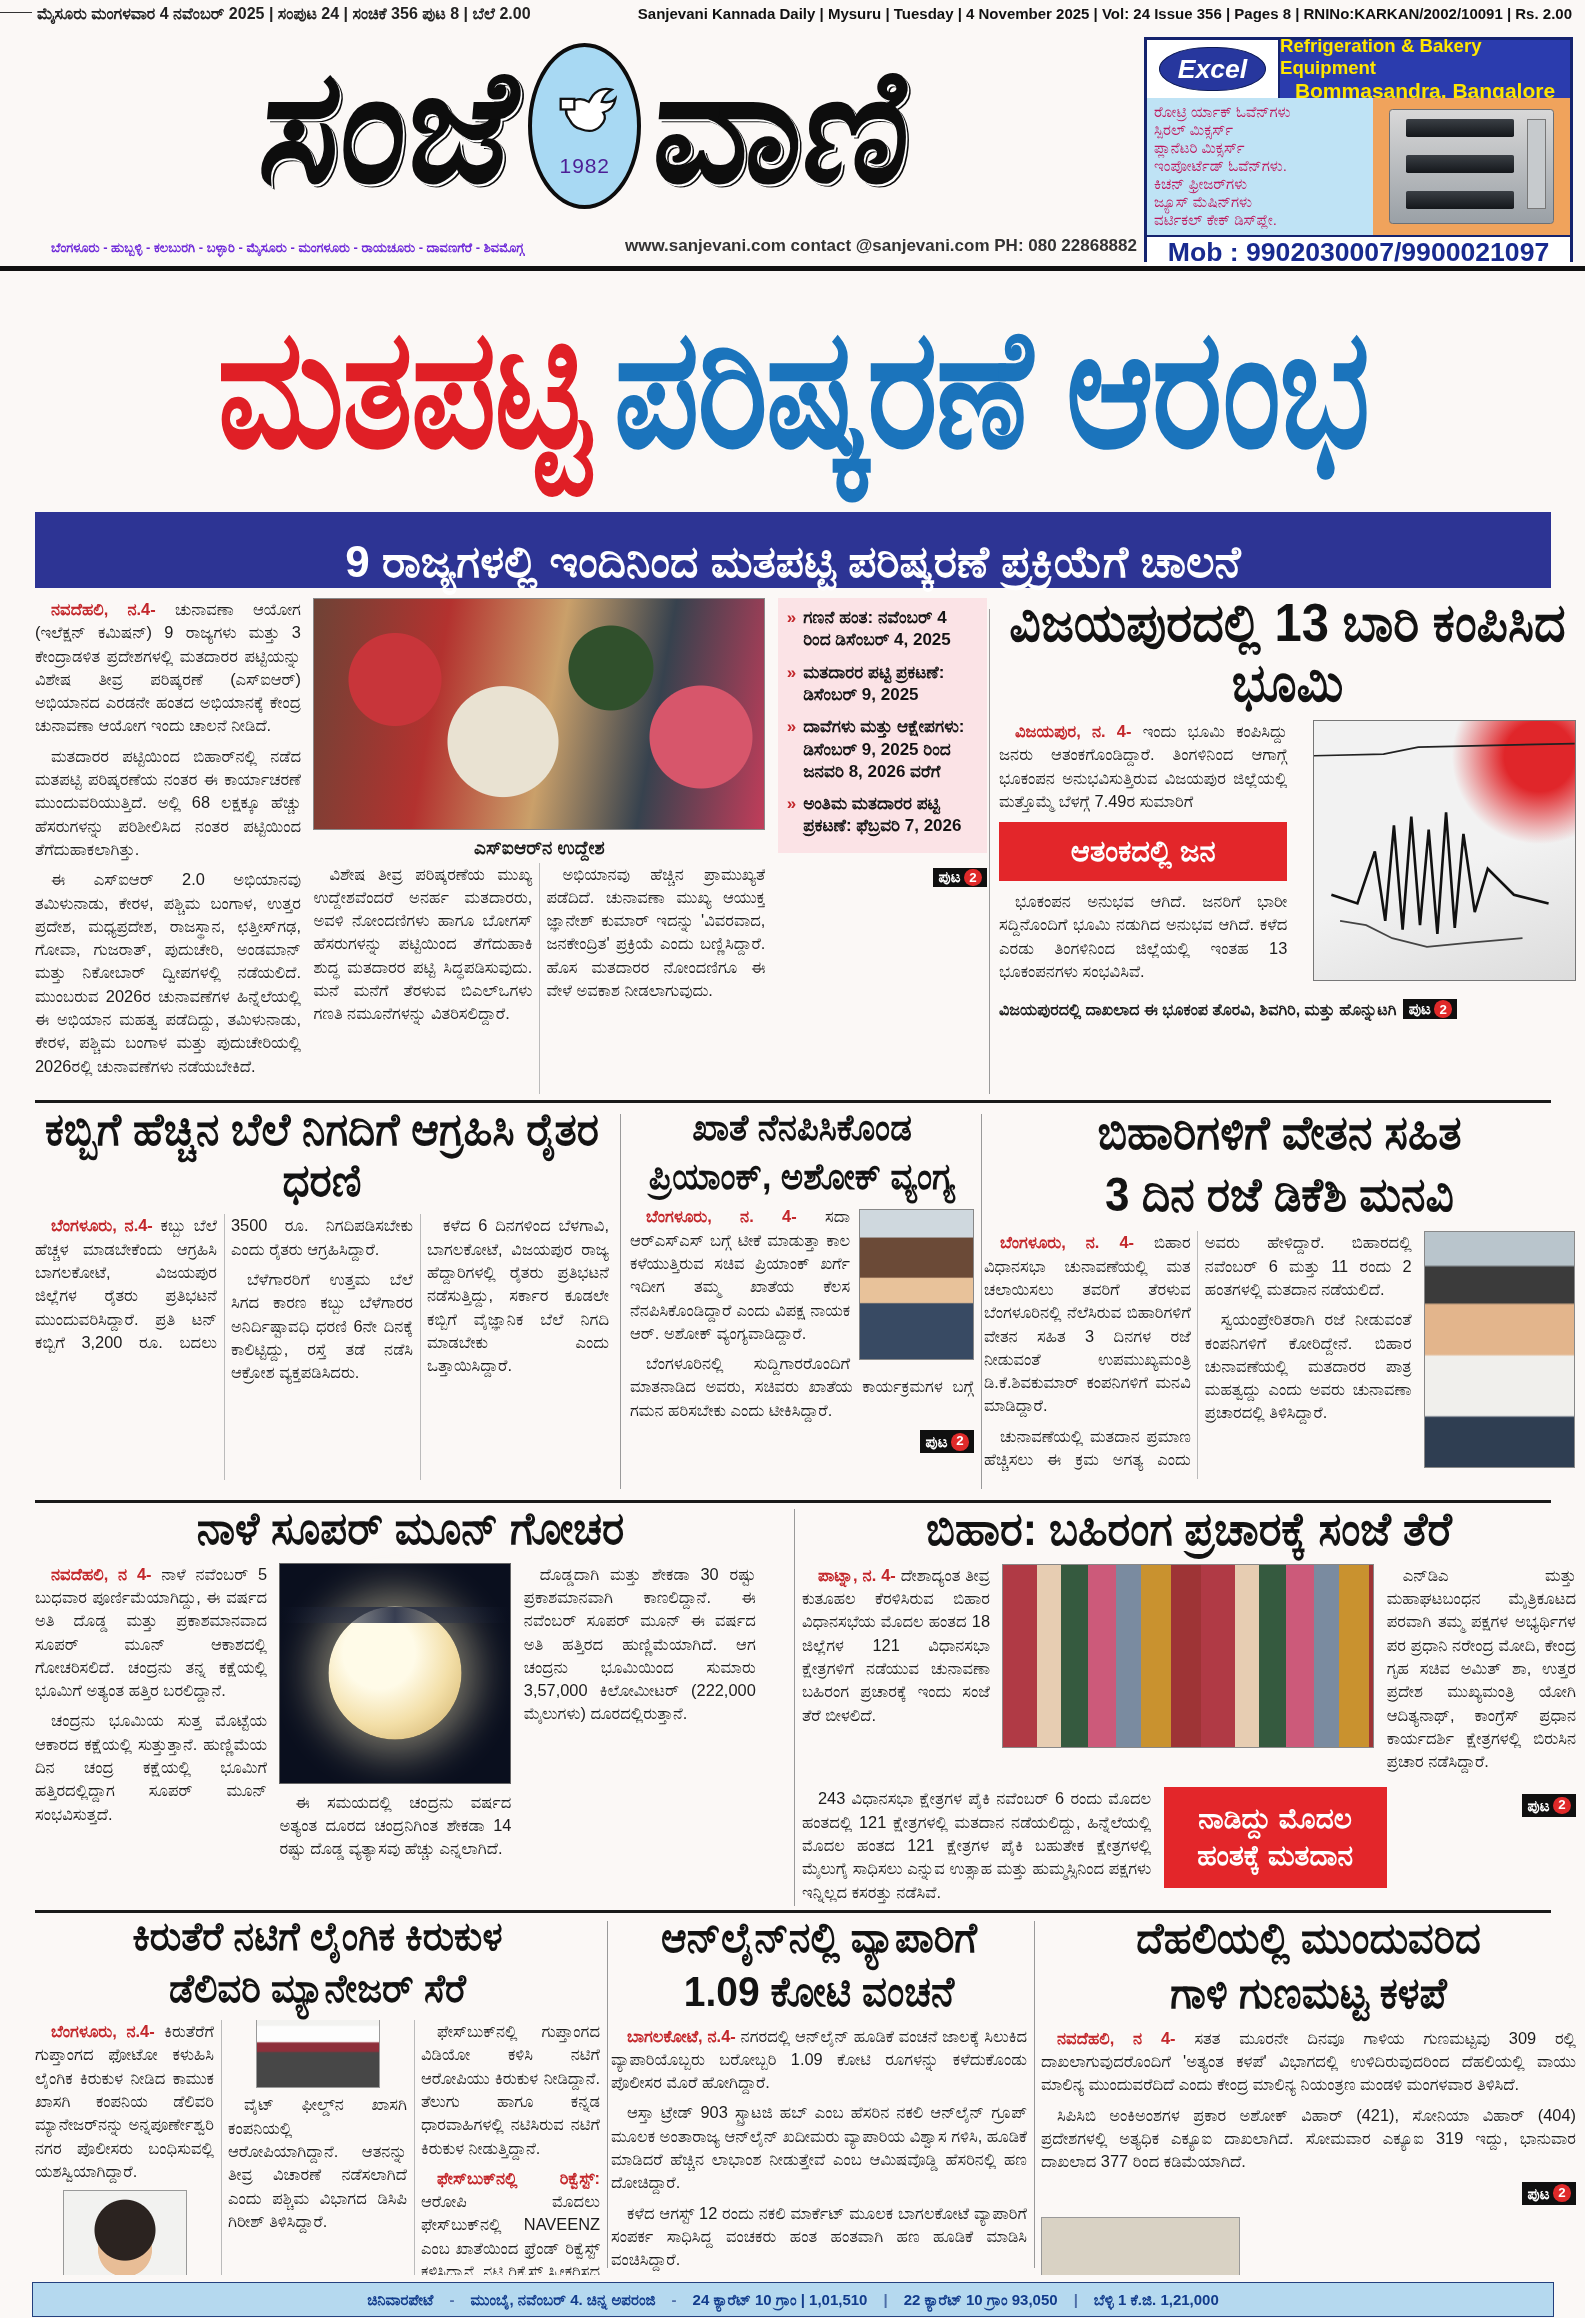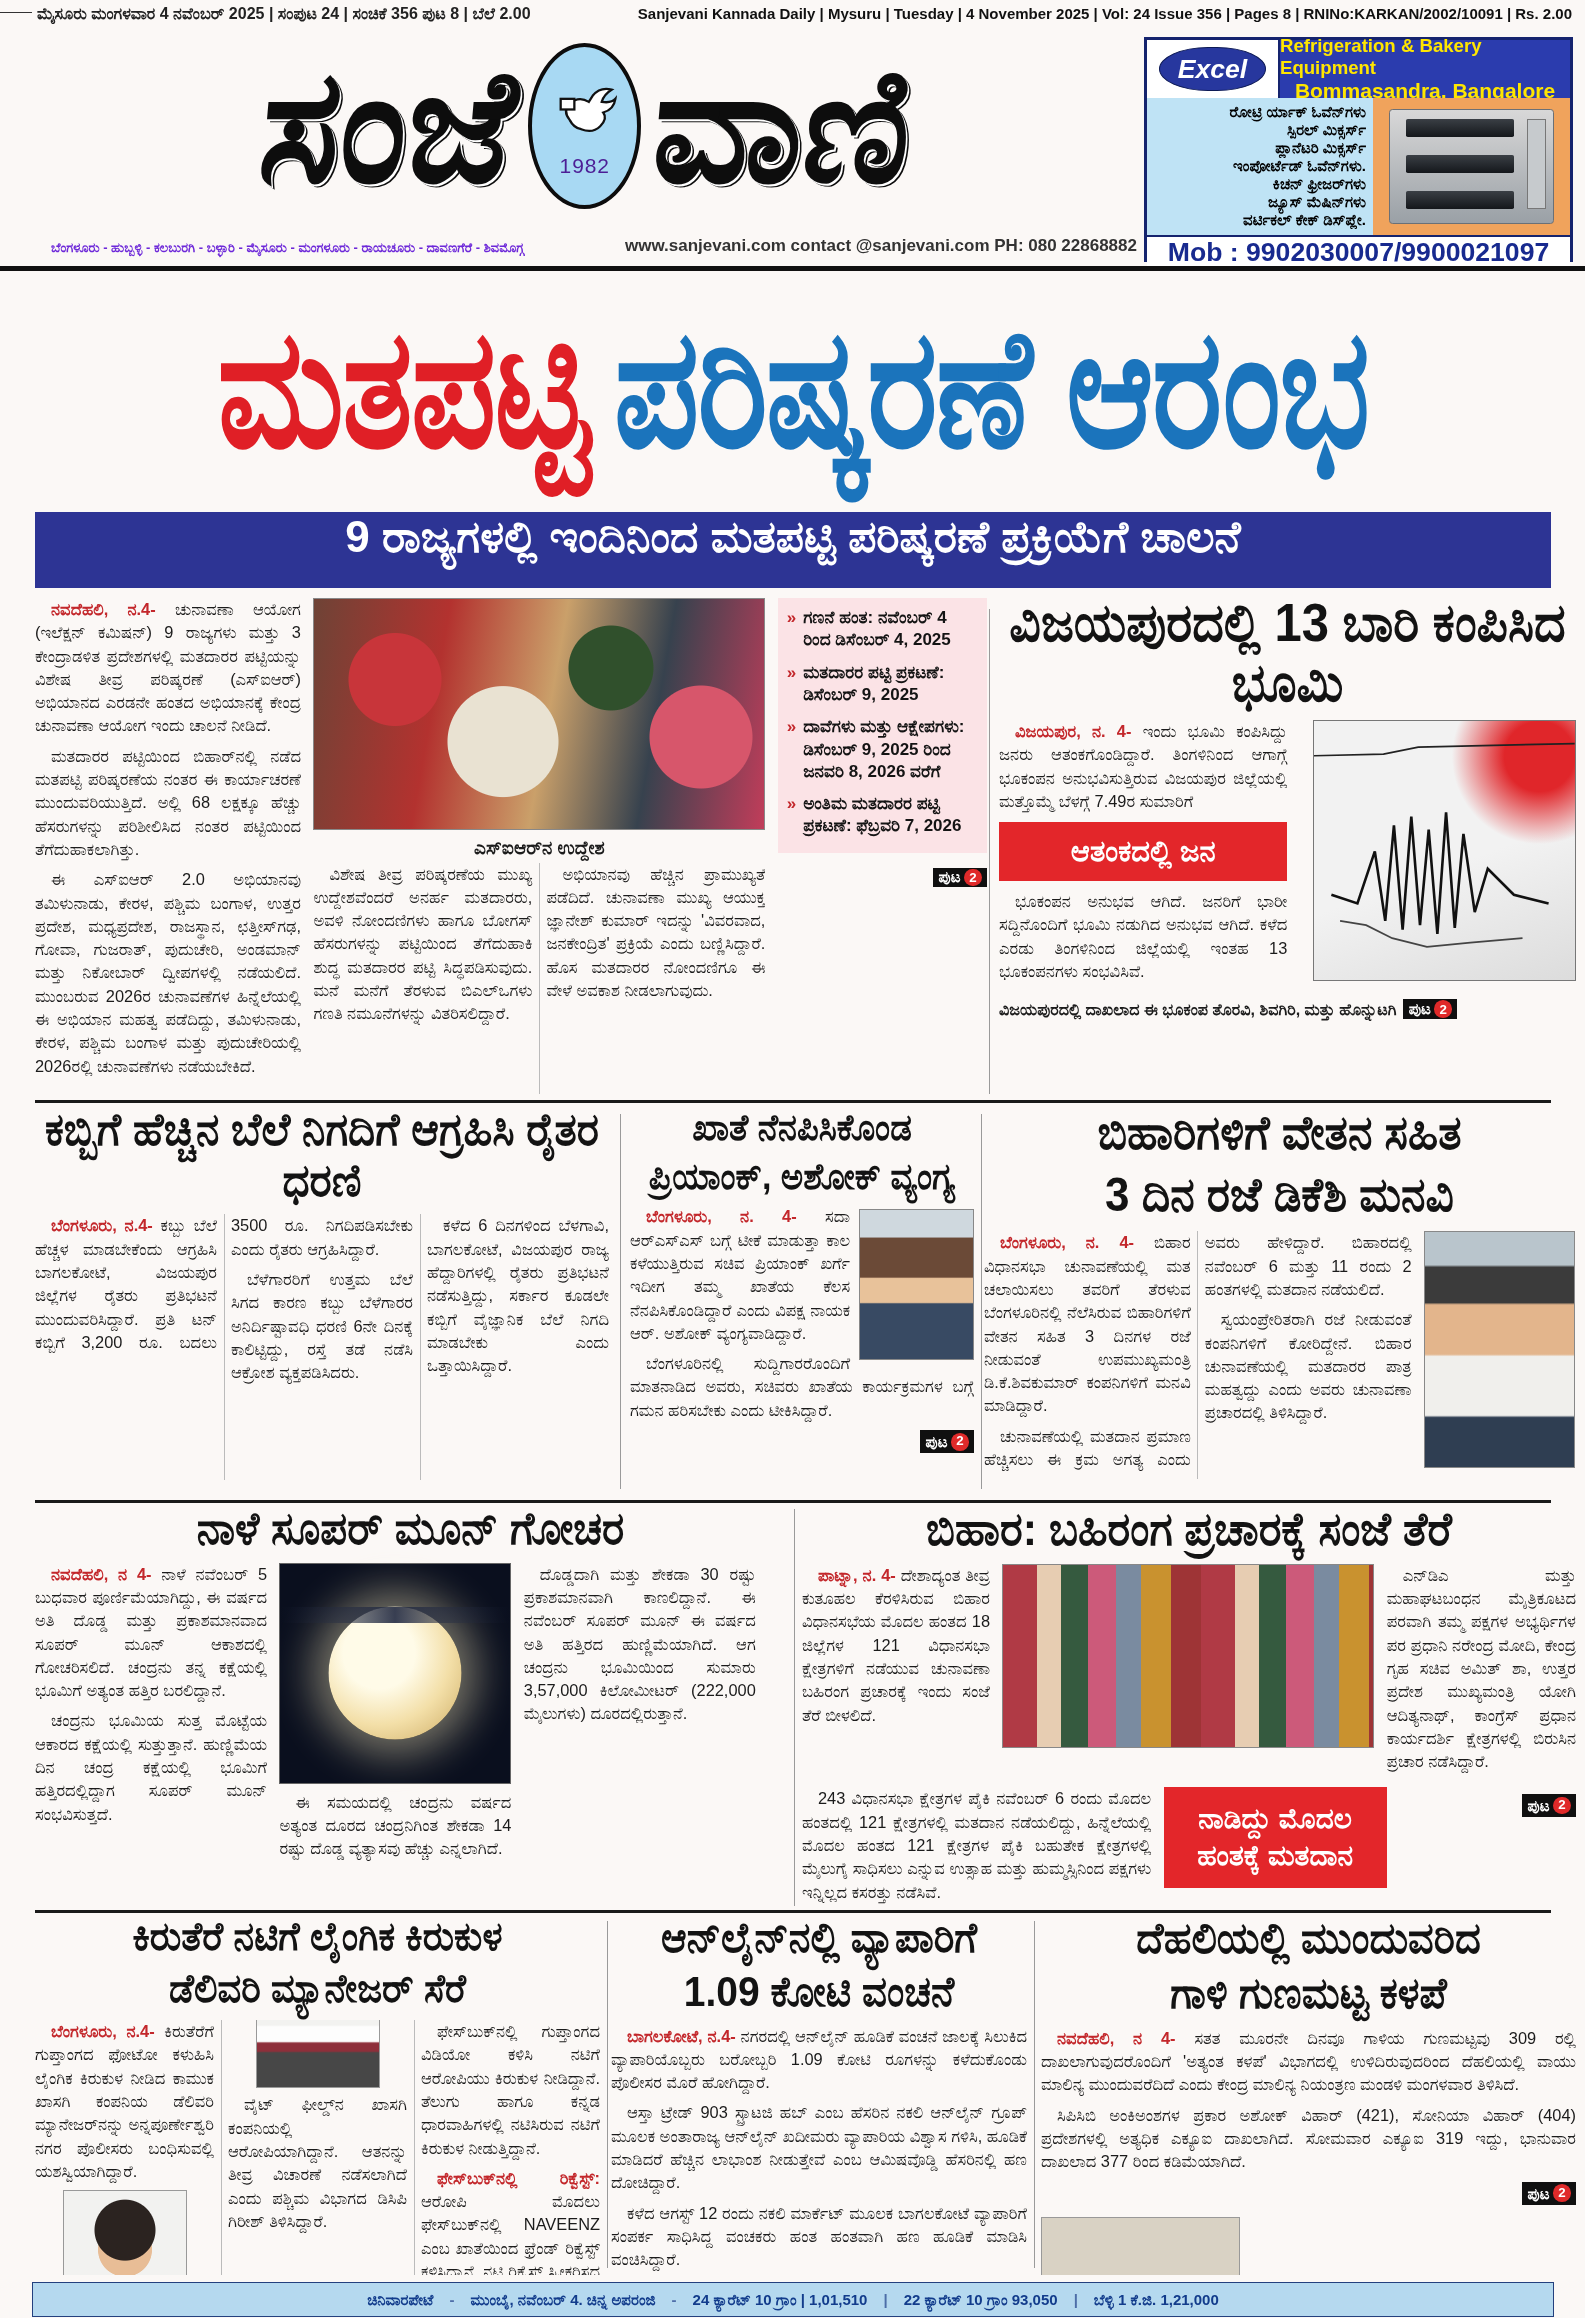--- a/index.html
+++ b/index.html
@@ -26,37 +26,37 @@
   
   .ad { position:absolute; top:37px; left:1144px; width:429px; height:225px; border:3.5px solid #15246e; background:#fff; display:flex; flex-direction:column; }
   .ad-head { height:58px; display:flex; }
   .ad-logo-box { width:133px; background:#fff; display:flex; align-items:center; justify-content:center; border-right:2.7px solid #15246e; }
   .ad-logo { background:#27379e; color:#fff; font-weight:900; font-style:italic; font-size:26.6px; padding:5.3px 17.7px; border-radius:50%/55%; border:1.8px solid #0d1a55; }
   .ad-head-right { flex:1; background:#2b3cae; display:flex; flex-direction:column; align-items:center; justify-content:center; }
   .ad-line1 { color:#ffe600; font-weight:900; font-size:18.6px; }
   .ad-line2 { color:#ffe600; font-weight:900; font-size:21px; }
   .ad-body { flex:1; display:flex; }
   .ad-items { width:226px; background:#bfe3f5; padding:5.3px 7px; display:flex; flex-direction:column; justify-content:space-around; }
-  .ad-items div { color:#000000; font-weight:bold; font-size:15px; text-align:right; }
+  .ad-items div { color:#be185d; font-weight:normal; font-size:15px; text-align:left; }
   .ad-photo { flex:1; background:#f0a35c; position:relative; }
   .oven { position:absolute; inset:10.6px 16px; background:linear-gradient(180deg,#d8d8d8,#9aa0a6); border:1.8px solid #6b7076; border-radius:3.5px; }
   .oven .slot { position:absolute; left:10%; width:66%; height:16%; background:linear-gradient(180deg,#3a3f45,#14171b); border-radius:1.8px; }
   .oven .slot.s1{top:8%;} .oven .slot.s2{top:40%;} .oven .slot.s3{top:72%;}
   .oven .panel { position:absolute; right:4%; top:8%; width:12%; height:80%; background:#c6cacd; border:0.9px solid #777; }
   .ad-mob { height:39px; background:#fff; border-top:2.7px solid #15246e; display:flex; align-items:center; justify-content:center; font-weight:900; font-size:26.6px; color:#182a8f; }
 
   .black-rule { position:absolute; top:266px; left:0; right:0; height:5.3px; background:#111; }
 
   
   .main-head { position:absolute; top:273px; left:0; right:0; height:232px; display:flex; align-items:center; justify-content:center; white-space:nowrap; overflow:hidden; }
   .main-head span { font-weight:900; font-size:133px; line-height:1; transform:scaleY(1.25); letter-spacing:-1.8px; }
   .mh-red { color:#e01f26; margin-right:25px; }
   .mh-blue { color:#1b74bc; }
 
-  .strap { position:absolute; top:512px; left:35px; right:35px; height:76px; background:#2d3494; display:flex; align-items:flex-start; justify-content:center; }
+  .strap { position:absolute; top:512px; left:35px; right:35px; height:76px; background:#2d3494; display:flex; align-items:flex-end; justify-content:center; }
   .strap span { color:#fff; font-weight:bold; font-size:44px; white-space:nowrap; }
 
   
   .dateline { font-weight:bold; color:#c3272b; }
   .body-text { font-size:16.4px; line-height:1.42; text-align:justify; color:#1b1b1b; }
   .body-text p { margin-bottom:7px; text-indent:16px; }
   .art-head { font-weight:900; color:#131313; text-align:center; line-height:1.12; transform:scaleY(1.08); }
   .pbadge { display:inline-flex; align-items:center; gap:3.5px; background:#101010; color:#fff; font-weight:bold; font-size:15px; padding:0.9px 5.3px; vertical-align:middle; }
   .pbadge .num { background:#e02a2a; color:#fff; border-radius:50%; width:17.7px; height:17.7px; display:inline-flex; align-items:center; justify-content:center; font-size:13.3px; }
   .vdiv { position:absolute; width:0.9px; background:#9a9a9a; }

